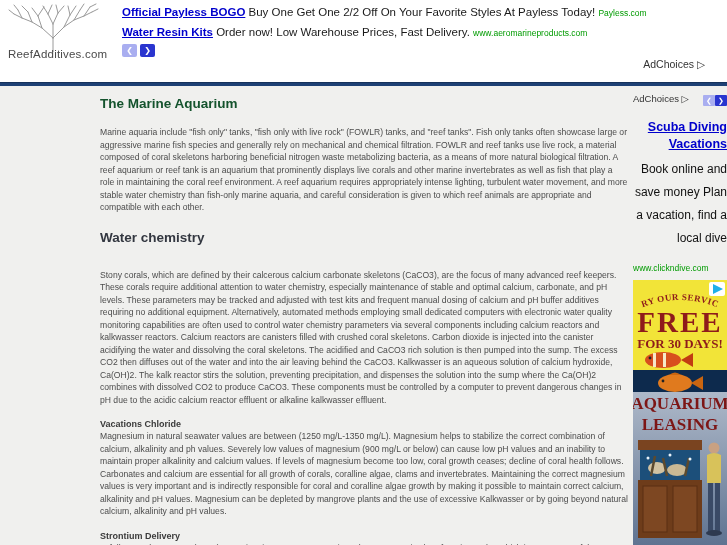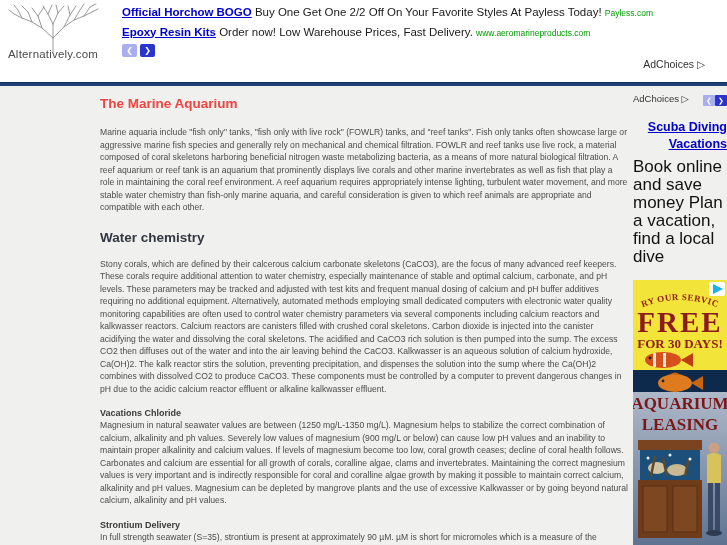--- a/index.html
+++ b/index.html
@@ -28,34 +28,34 @@
   .car-next { background:#2a35cf; }
   .header-adchoices { position:absolute; right:22px; top:58px; font-size:10.5px; color:#333; cursor:pointer; }
 
   .rule { position:absolute; top:82px; left:0; width:727px; height:4px; background:#1e4175; border-top:1px solid #16325c; }
 
   
   .content-bg { position:absolute; top:86px; left:0; width:727px; height:459px; background:#f0f0ee; }
 
   
   .main { position:absolute; top:96px; left:100px; width:528px; }
-  .page-title { font-size:13.5px; font-weight:bold; color:#ef4444; margin:0 0 15px 0; }
+  .page-title { font-size:13.5px; font-weight:bold; color:#14532d; margin:0 0 15px 0; }
   .body-p { font-size:8.6px; line-height:12.5px; color:#4c4c4c; margin:0; }
-  .section-h { font-size:13.5px; font-weight:bold; color:#333740; margin:16px 0 13px 0; }
+  .section-h { font-size:13.5px; font-weight:bold; color:#333740; margin:16px 0 24px 0; }
   .sub-h { font-size:9px; font-weight:bold; color:#3b3b3b; margin:13px 0 1px 0; }
 
   
   .sidebar { position:absolute; left:633px; top:85px; width:94px; }
   .sb-adchoices-row { display:flex; justify-content:space-between; align-items:center; margin-top:4px; }
   .sb-adchoices { font-size:9.5px; color:#333; cursor:pointer; }
   .sb-car-btn { display:inline-block; width:12px; height:11px; text-align:center; line-height:11px;
                 font-size:7px; color:#fff; border-radius:1px; cursor:pointer; }
   .scuba-title { font-size:12.5px; font-weight:bold; color:#0000cc; text-decoration:underline;
                  line-height:17px; margin-top:12px; cursor:pointer;text-align:right; }
-  .scuba-text { font-size:17px; line-height:18px; color:#111; margin-top:5px; }
+  .scuba-text { font-size:12px; line-height:23px; color:#111; margin-top:5px;text-align:right; }
   .scuba-url { font-size:8.5px; color:#009b00; margin-top:13px; cursor:pointer; }
 
   .banner { position:absolute; left:633px; top:280px; width:94px; height:265px; cursor:pointer; }
   .banner svg { display:block; }
 </style>
 </head>
 <body>
 
 <div class="page">
 
@@ -67,29 +67,29 @@
           <g stroke="#9a9a9a" stroke-width="1" fill="none" stroke-linecap="round">
             <path d="M49 50 L49 36 M49 36 L38 26 M49 36 L60 25 M49 36 L49 22"></path>
             <path d="M38 26 L28 20 M38 26 L34 14 M28 20 L18 16 M28 20 L24 10 M34 14 L28 6 M34 14 L40 5"></path>
             <path d="M49 22 L44 12 M49 22 L54 11 M44 12 L39 4 M44 12 L48 3 M54 11 L52 3 M54 11 L60 4"></path>
             <path d="M60 25 L70 18 M60 25 L66 13 M70 18 L80 14 M70 18 L76 8 M66 13 L64 4 M66 13 L72 4 M80 14 L88 10 M80 14 L86 5"></path>
             <path d="M18 16 L10 12 M18 16 L14 8 M88 10 L94 7"></path>
             <path d="M10 12 L5 8 M14 8 L10 3 M24 10 L18 4 M76 8 L80 2 M86 5 L92 2"></path>
           </g>
         </svg>
       </span>
-      <span class="logo-text">Alternatively.com</span>
+      <span class="logo-text">ReefAdditives.com</span>
     </div>
 
     <div class="header-ads">
       <div class="ad-row">
-        <span class="ad-title">Official Horchow BOGO</span><span> Buy One Get One 2/2 Off On Your Favorite Styles At Payless Today! </span><span class="ad-url">Payless.com</span>
+        <span class="ad-title">Official Payless BOGO</span><span> Buy One Get One 2/2 Off On Your Favorite Styles At Payless Today! </span><span class="ad-url">Payless.com</span>
       </div>
       <div class="ad-row">
-        <span class="ad-title">Epoxy Resin Kits</span><span> Order now! Low Warehouse Prices, Fast Delivery. </span><span class="ad-url">www.aeromarineproducts.com</span>
+        <span class="ad-title">Water Resin Kits</span><span> Order now! Low Warehouse Prices, Fast Delivery. </span><span class="ad-url">www.aeromarineproducts.com</span>
       </div>
       <div class="carousel">
         <span class="car-btn car-prev">❮</span><span class="car-btn car-next">❯</span>
       </div>
     </div>
 
     <div class="header-adchoices">
       <span>AdChoices ▷</span>
     </div>
   </div>

